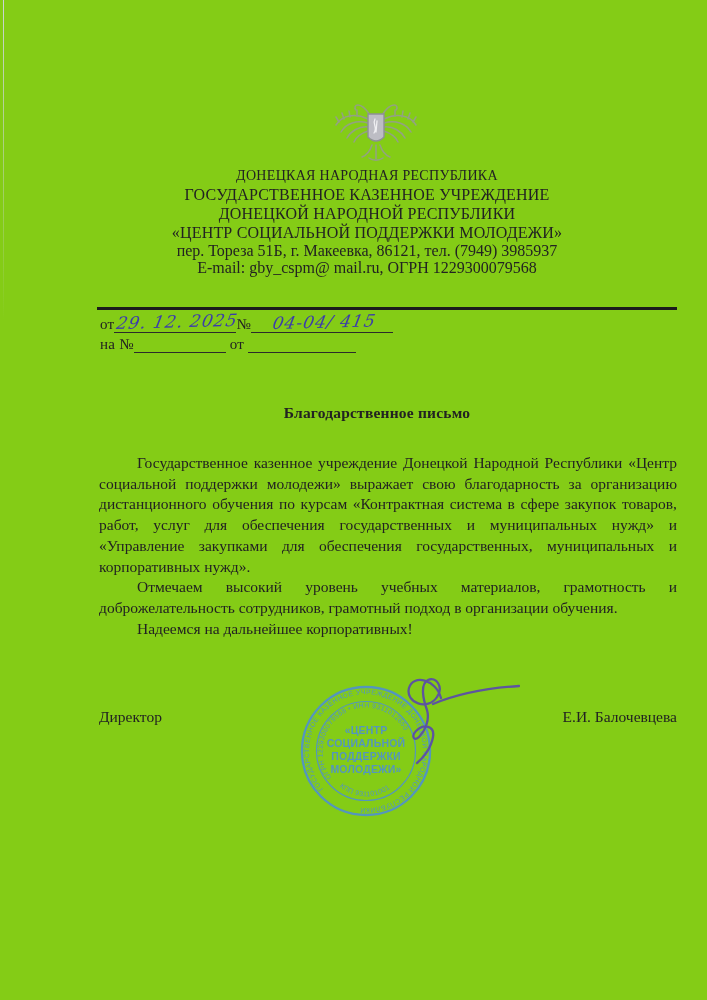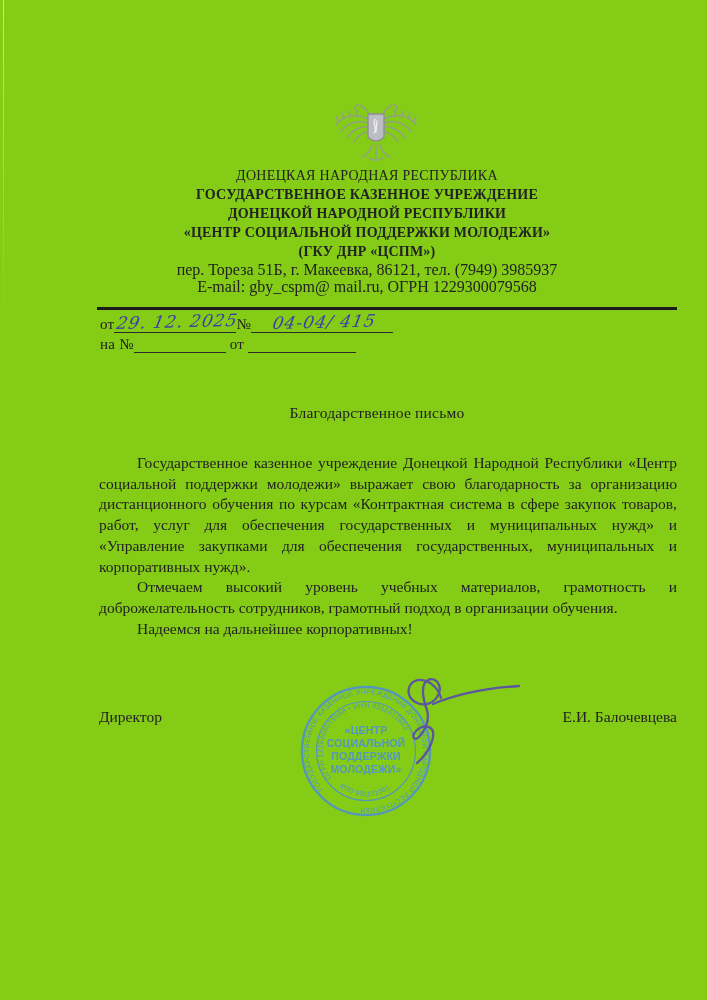--- a/index.html
+++ b/index.html
@@ -8,38 +8,38 @@
     background:#84cc16;overflow:hidden;
     font-family:"Liberation Serif","DejaVu Serif",serif;
     color:#222;
   }
   .scan-edge{position:absolute;left:3px;top:0;width:1px;height:320px;
     background:linear-gradient(#ccd4d8,rgba(204,212,216,0));}
   
   .emblem{position:absolute;left:331px;top:92px;width:90px;height:74px;}
   .letterhead{position:absolute;left:97px;top:166px;width:540px;text-align:center;line-height:19px;}
   .lh-country{font-size:14px;letter-spacing:.3px;}
-  .lh-bold{font-weight:bold;font-size:14px;letter-spacing:.2px;}
+  .lh-bold{font-weight:normal;font-size:16px;letter-spacing:.2px;}
   .lh-addr{font-size:16px;line-height:17px;}
   
   .rule{position:absolute;left:97px;top:307px;width:580px;height:3px;background:#1c1c1c;}
   .ref{position:absolute;left:100px;top:313px;width:420px;font-size:15px;}
   .ref-row{height:20px;white-space:nowrap;}
   .u{display:inline-block;border-bottom:1.3px solid #2b2b2b;text-align:center;vertical-align:bottom;height:19px;}
   .u-date{width:122px;}
   .u-num{width:142px;}
   .u-b1{width:92px;}
   .u-b2{width:108px;}
   .hand{display:inline-block;font-style:italic;font-size:17px;color:#3c3cab;
     letter-spacing:1px;transform:skewX(-12deg) rotate(-1.5deg);transform-origin:left bottom;
     font-family:"DejaVu Serif",serif;white-space:nowrap;}
   .ref .lbl{letter-spacing:.3px;}
   
   .doc-title{position:absolute;left:97px;top:404px;width:560px;text-align:center;
-    font-weight:normal;font-size:15.5px;letter-spacing:.2px;}
+    font-weight:bold;font-size:15.5px;letter-spacing:.2px;}
   .body-text{position:absolute;left:99px;top:453px;width:578px;font-size:15.5px;line-height:20.7px;}
   .body-text p{margin:0;text-indent:38px;text-align:justify;}
   
   .signoff{position:absolute;left:99px;top:708px;width:578px;font-size:15.5px;}
   .signoff .pos{position:absolute;left:0;top:0;}
   .signoff .name{position:absolute;right:0;top:0;}
   
   .stamp{position:absolute;left:299px;top:684px;width:134px;height:134px;opacity:.88;}
   .stamp text{font-family:"Liberation Sans","DejaVu Sans",sans-serif;fill:#4e8fd4;}
   .autograph{position:absolute;left:383px;top:666px;width:160px;height:108px;}
@@ -78,21 +78,20 @@
       <path d="M37,22 L53,22 L53,45 Q45,53 37,45 Z" fill="#bdbdc4" stroke="#8e8e96" stroke-width="1.4"></path>
       <path d="M44,27 C41,32 47,35 43,41 M46,29 L45,40" fill="none" stroke="#efeff2" stroke-width="1.3" stroke-linecap="round"></path>
     </svg>
   </div>
 
   <div class="letterhead">
     <div class="lh-country">ДОНЕЦКАЯ НАРОДНАЯ РЕСПУБЛИКА</div>
     <div class="lh-bold">ГОСУДАРСТВЕННОЕ КАЗЕННОЕ УЧРЕЖДЕНИЕ</div>
     <div class="lh-bold">ДОНЕЦКОЙ НАРОДНОЙ РЕСПУБЛИКИ</div>
     <div class="lh-bold">«ЦЕНТР СОЦИАЛЬНОЙ ПОДДЕРЖКИ МОЛОДЕЖИ»</div>
-    <div class="lh-bold">(ГКУ ДНР «ЦСПМ»)</div>
     <div class="lh-addr">пер. Тореза 51Б, г. Макеевка, 86121, тел. (7949) 3985937</div>
     <div class="lh-addr">E-mail: gby_cspm@ mail.ru, ОГРН 1229300079568</div>
   </div>
 
   <div class="rule"></div>
 
   <div class="ref">
     <div class="ref-row">
       <span class="lbl">от</span><span class="u u-date"><span class="hand">29. 12. 2025</span></span><span class="lbl">№</span><span class="u u-num"><span class="hand">04-04/ 415</span></span>
     </div>

